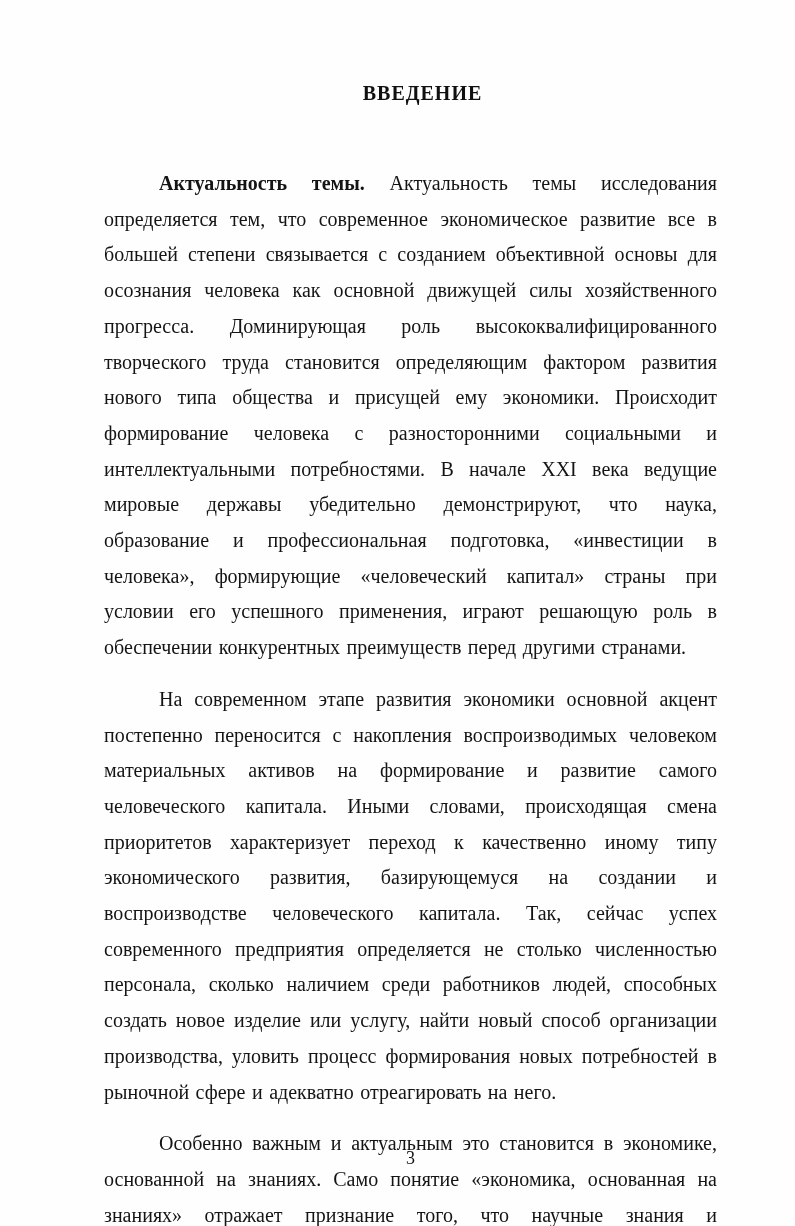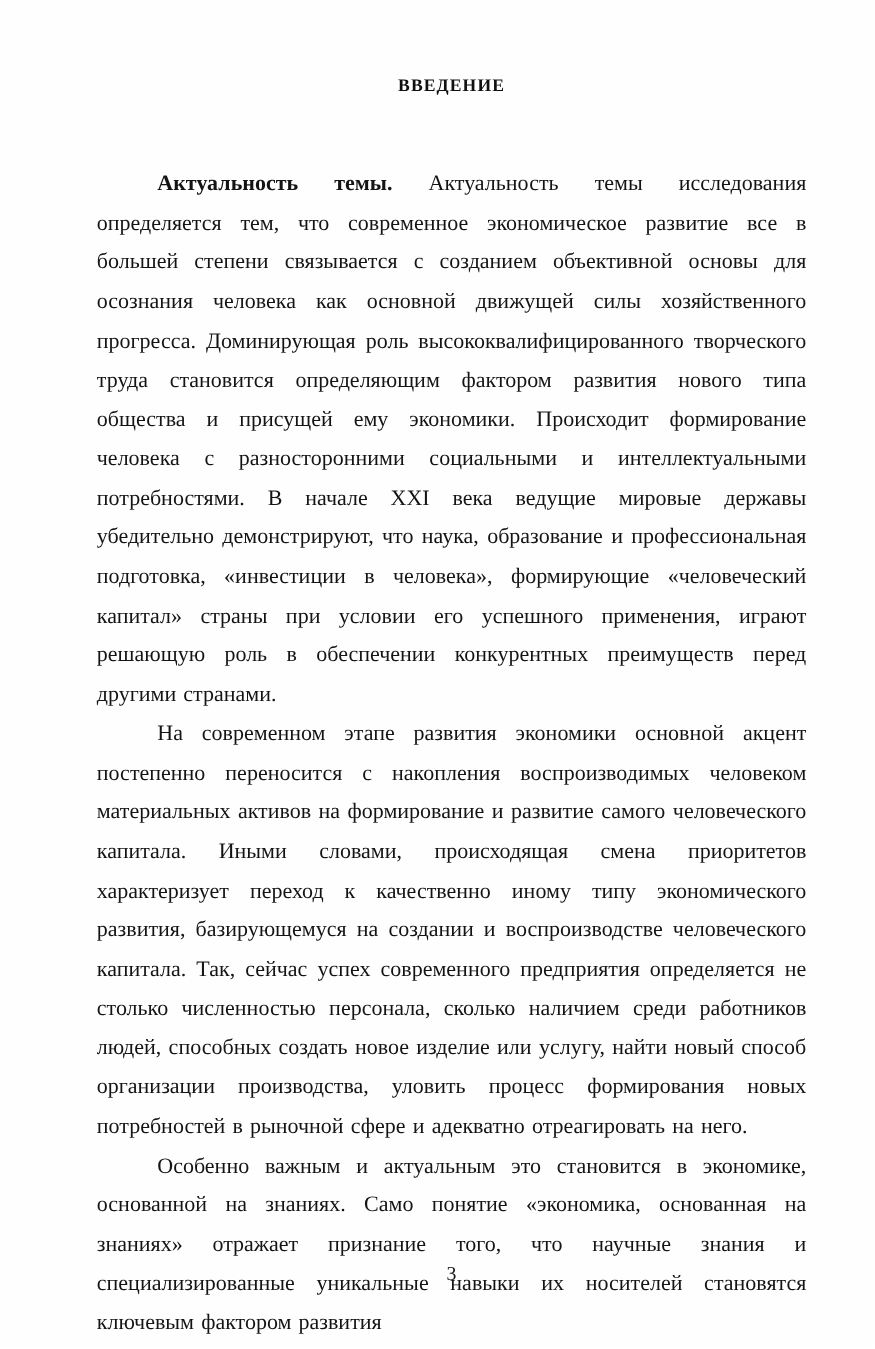--- a/index.html
+++ b/index.html
@@ -14,39 +14,39 @@
     background: #fefefe;
     overflow: hidden;
     font-family: "Liberation Serif", "DejaVu Serif", serif;
     color: #141414;
   }
   .page-title {
     position: absolute;
     top: 70px;
     left: 88px;
     width: 645px;
-    margin: 0;
+    margin: 12px;
     text-align: center;
-    font-size: 16px;
+    font-size: 20px;
     font-weight: bold;
     letter-spacing: 1px;
     color: #101010;
   }
   .content {
     position: absolute;
     top: 150px;
     left: 88px;
     width: 645px;
     font-size: 20px;
     line-height: 35.7px;
     text-align: justify;
     word-spacing: 1.5px;
   }
   .content p {
-    margin: 0;
+    margin: 16px;
     padding: 0;
     text-indent: 55px;
   }
   .content b {
     font-weight: bold;
   }
   .page-number {
     position: absolute;
     top: 1148px;
     left: 88px;

